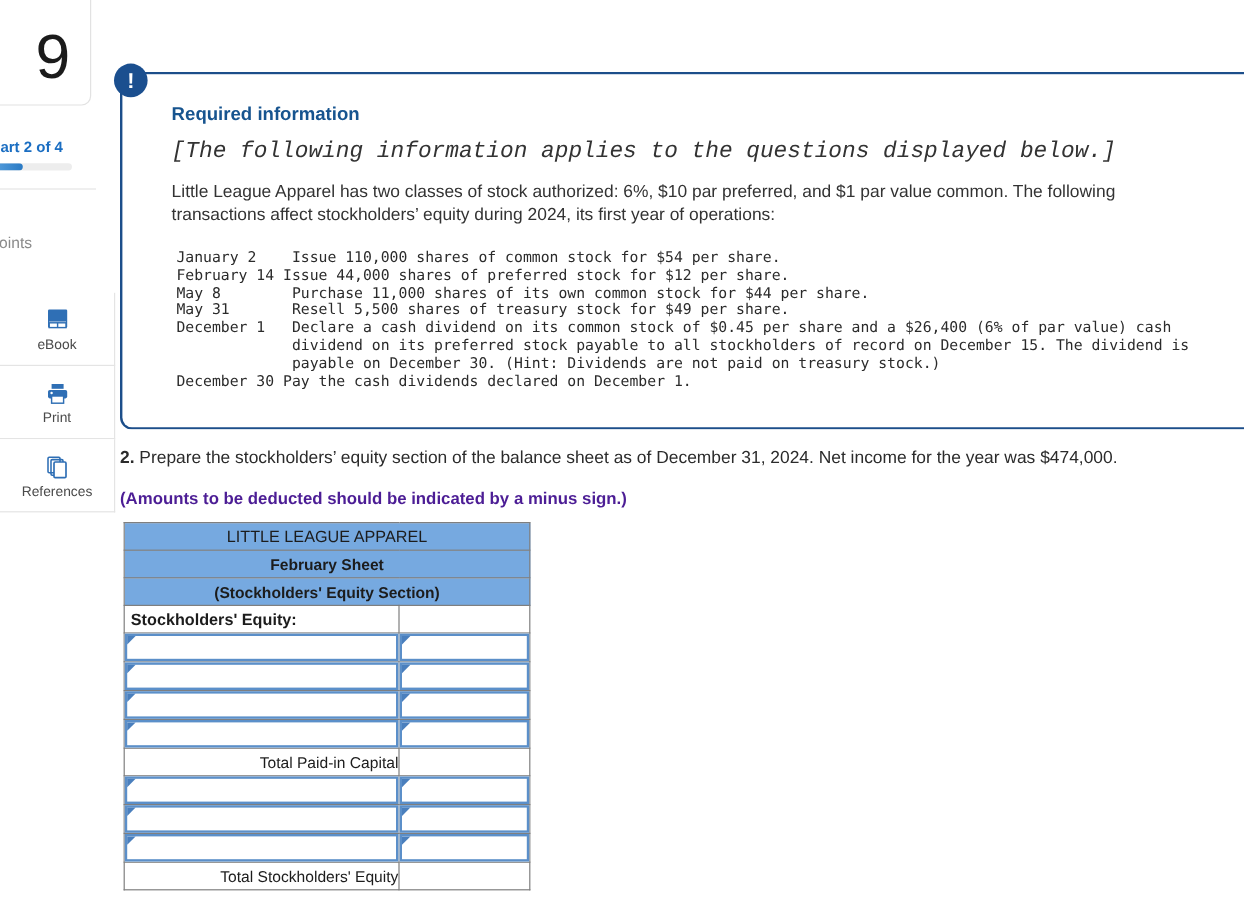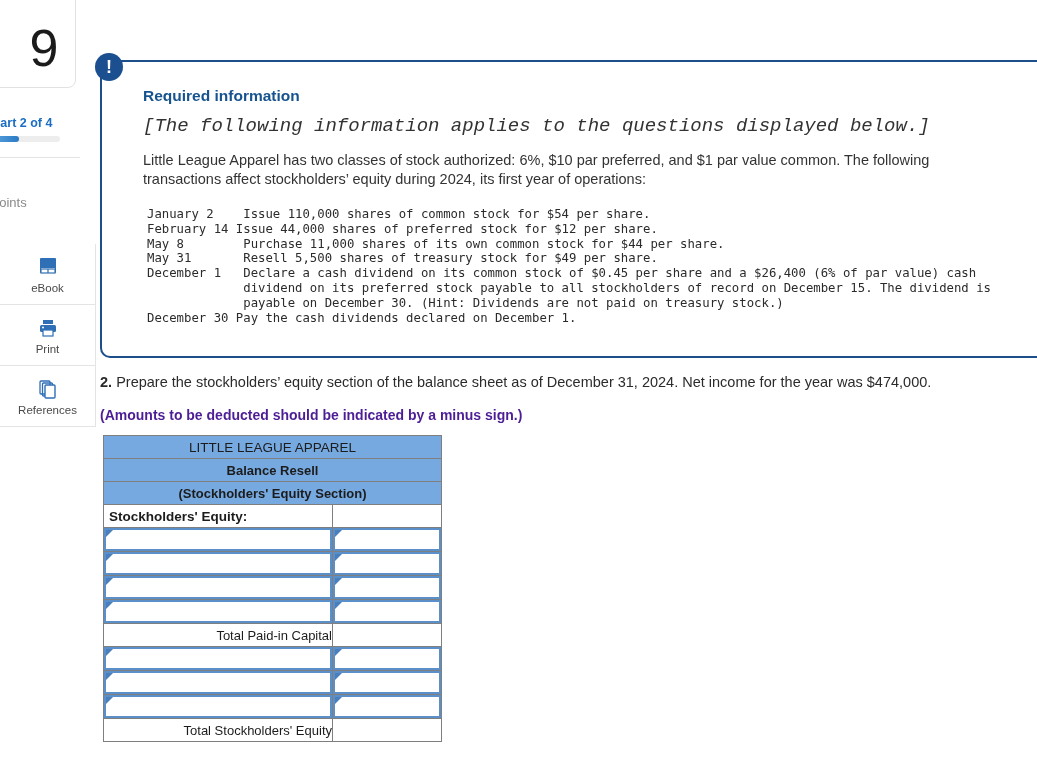--- a/index.html
+++ b/index.html
@@ -324,21 +324,21 @@
 <table id="bs-table">
   <colgroup>
     <col class="col-label">
       <col class="col-value">
   </colgroup>
   <tbody>
     <tr>
       <td class="hdr-cell company" colspan="2">LITTLE LEAGUE APPAREL</td>
     </tr>
     <tr>
-      <td class="hdr-cell" colspan="2">Balance Resell</td>
+      <td class="hdr-cell" colspan="2">February Sheet</td>
     </tr>
     <tr>
       <td class="hdr-cell" colspan="2">(Stockholders' Equity Section)</td>
     </tr>
 
     <tr>
       <td class="sec-label">Stockholders' Equity:</td>
       <td class="cell-blank"></td>
     </tr>
 

